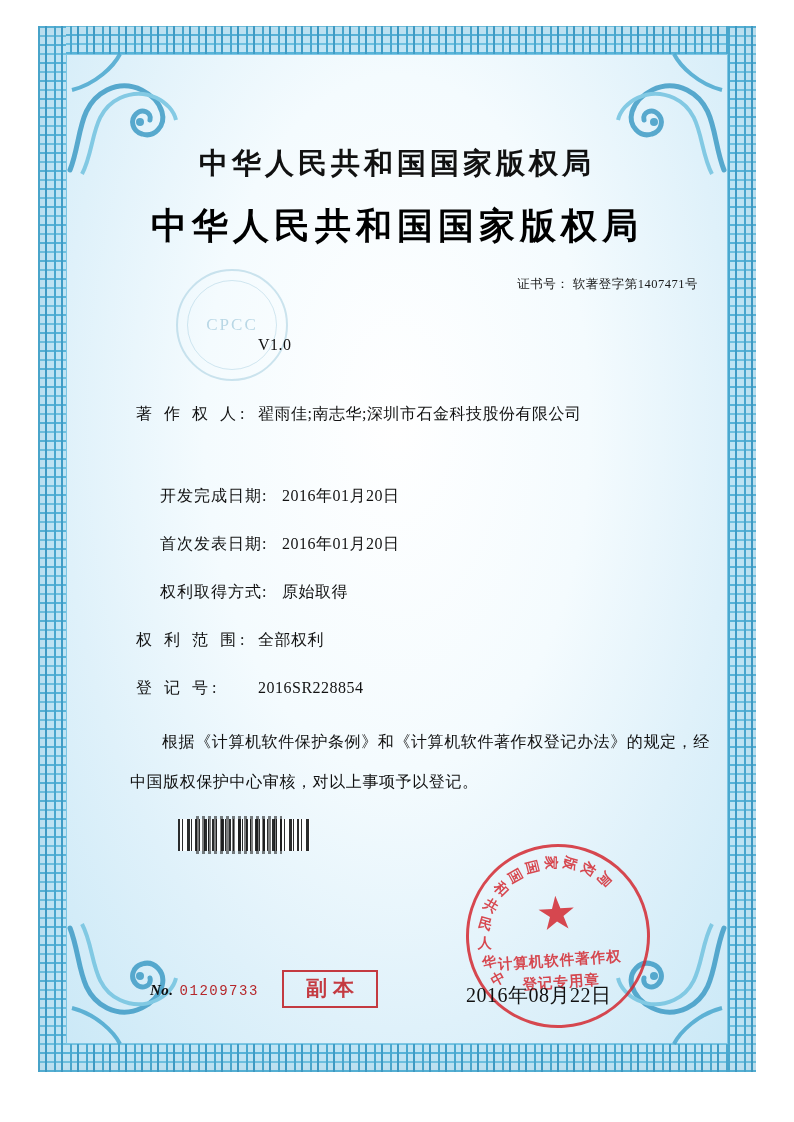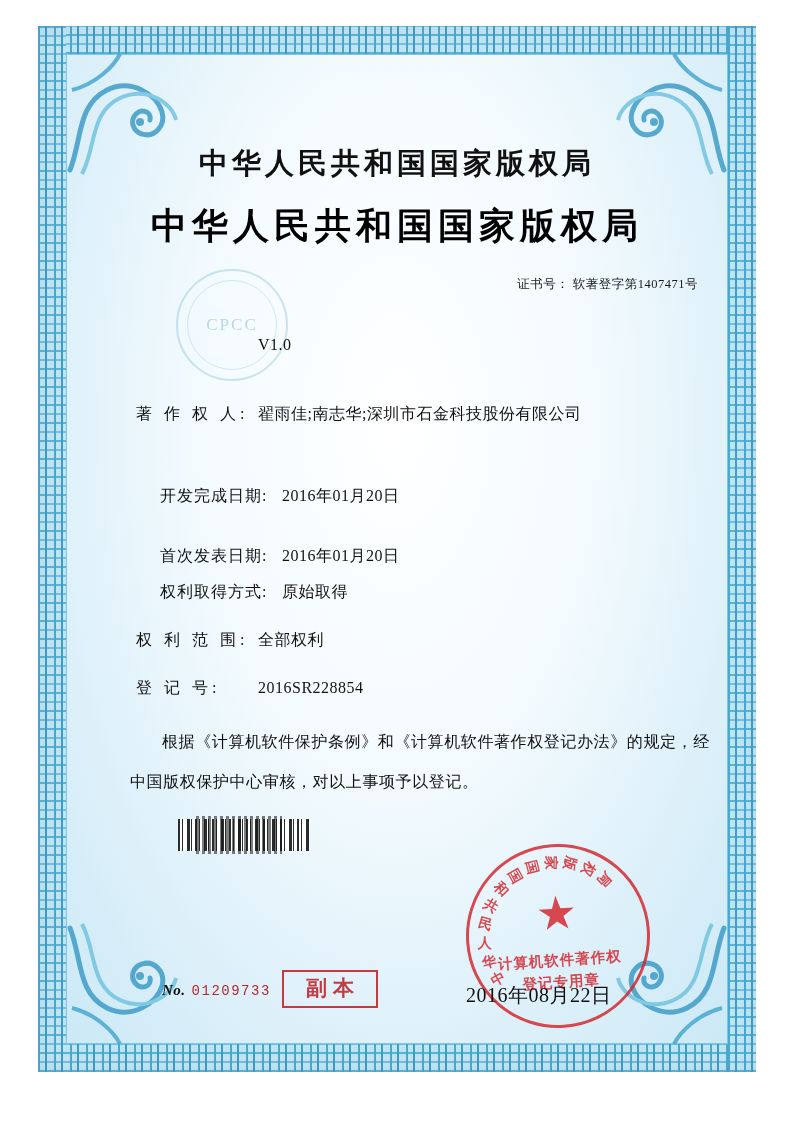--- a/index.html
+++ b/index.html
@@ -147,21 +147,21 @@
     letter-spacing: .5px;
   }
   .field .val.mono {
     font-family: "Liberation Serif", serif;
   }
 
   .f-name     { top: 254px; }
   .f-version  { top: 282px; left: 192px; }
   .f-owner    { top: 350px; }
   .f-devdate  { top: 432px; }
-  .f-pubdate  { top: 492px; }
+  .f-pubdate  { top: 480px; }
   .f-acquire  { top: 528px; }
   .f-scope    { top: 576px; }
   .f-regno    { top: 624px; }
 
   .paragraph {
     position: absolute;
     left: 64px; width: 592px;
     font-size: 16px;
     line-height: 40px;
     color: #101010;
@@ -228,21 +228,21 @@
     text-align: center;
     font-size: 14.5px;
     font-weight: bold;
     letter-spacing: 1px;
   }
   .seal .seal-line1 { top: 104px; }
   .seal .seal-line2 { top: 126px; }
 
   .serial {
     position: absolute;
-    left: 96px; top: 928px;
+    left: 84px; top: 928px;
     font-size: 15px;
     color: #0d0d0d;
     letter-spacing: .5px;
   }
   .serial .no-label { font-weight: bold; font-style: italic; }
   .serial .digits { color: #b5272b; letter-spacing: 1.5px; margin-left: 6px; font-family: "Liberation Mono", monospace; font-size: 14px;}
 
   .copy-box {
     position: absolute;
     left: 216px; top: 916px;

